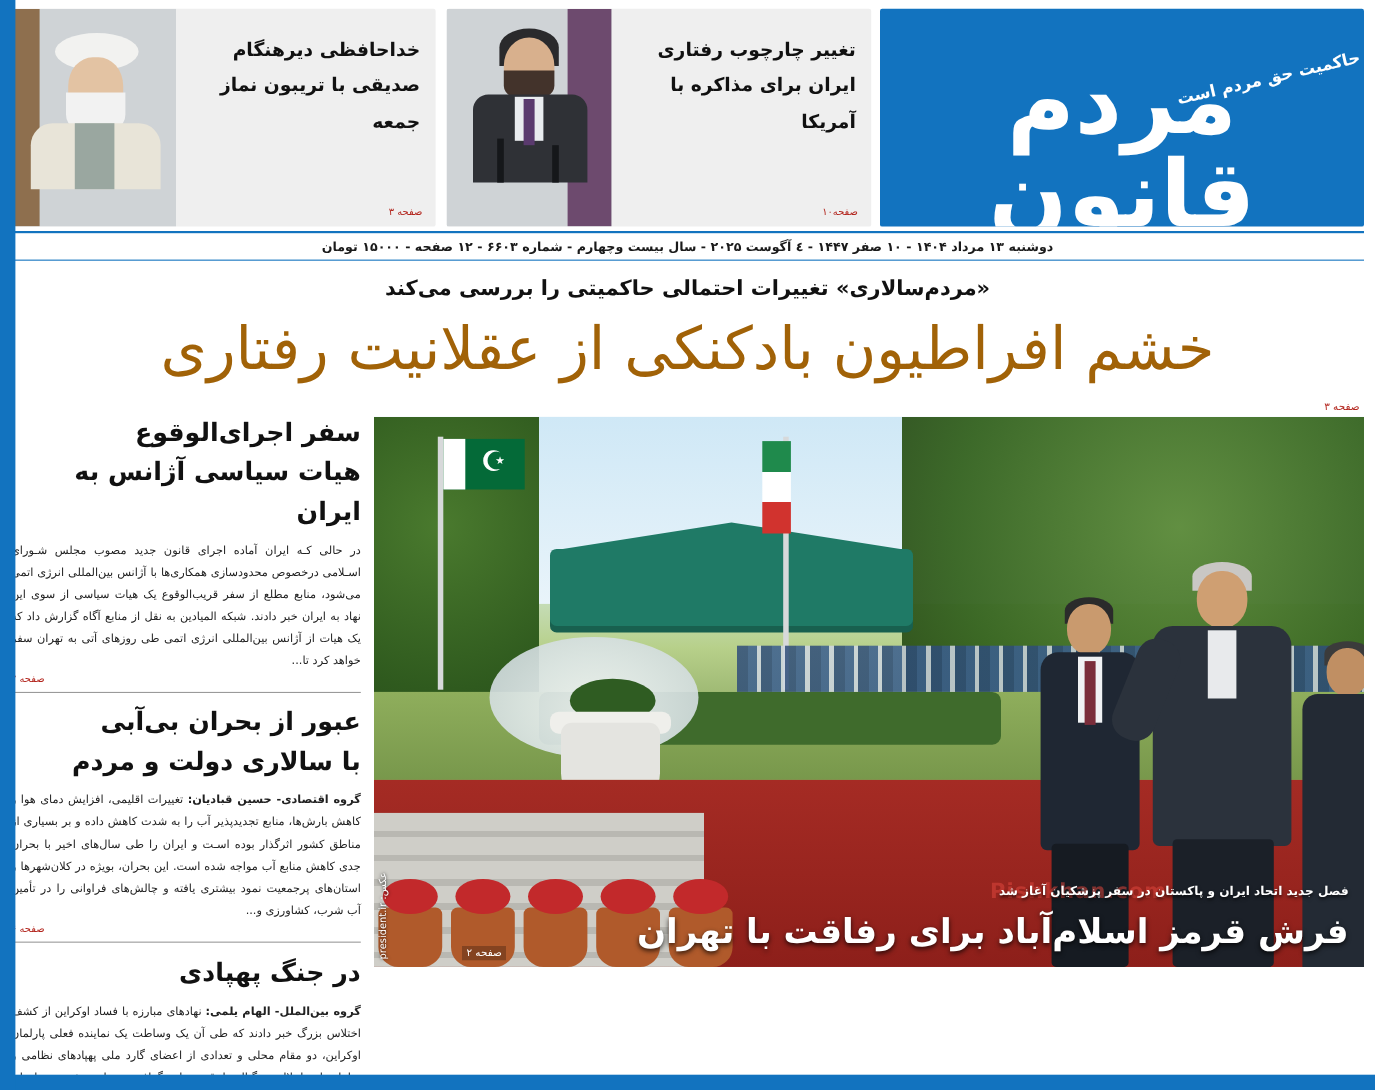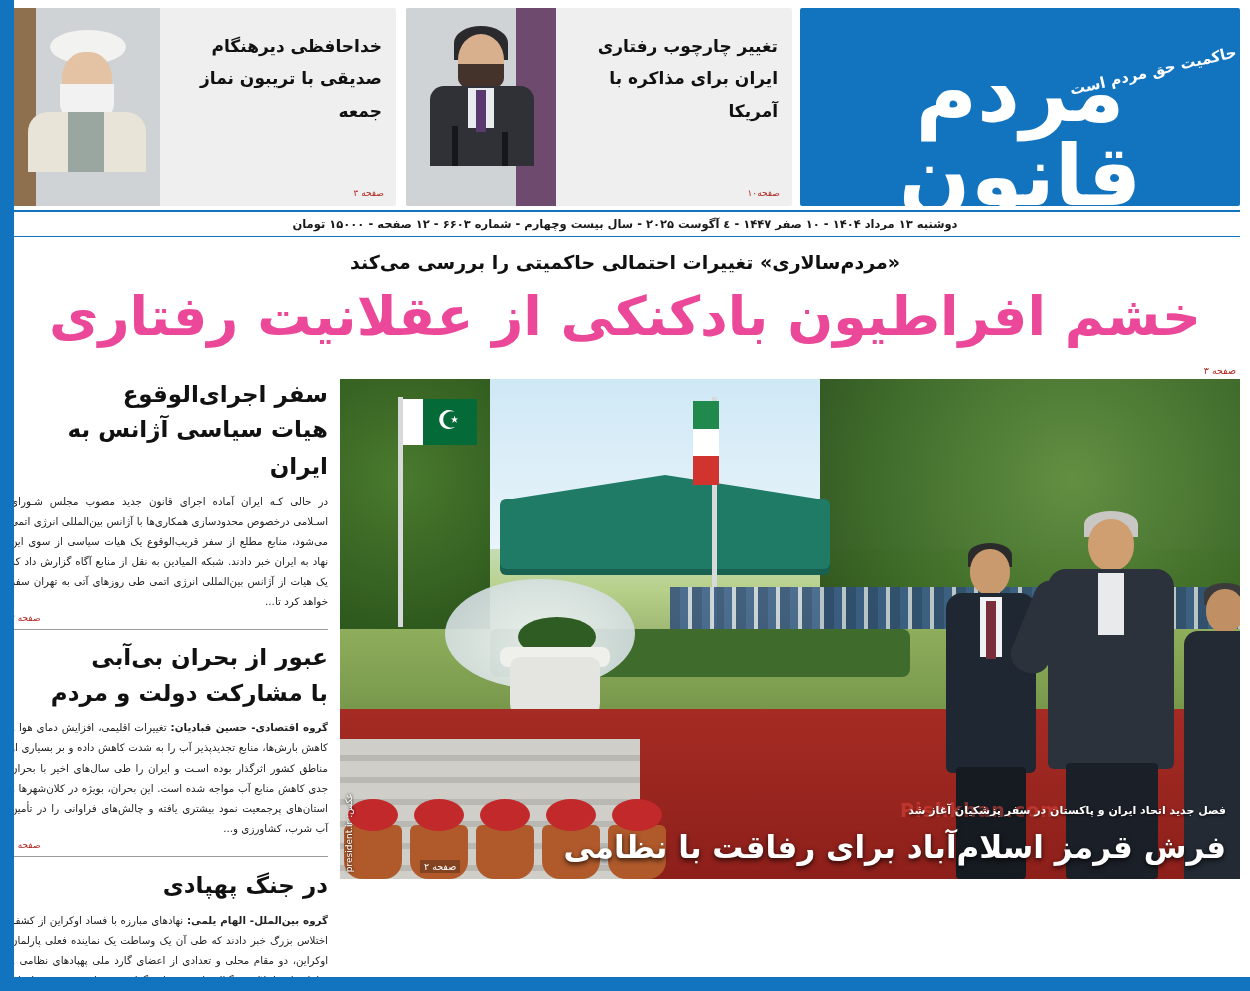--- a/index.html
+++ b/index.html
@@ -143,22 +143,22 @@
     padding: 14px 16px 4px 16px;
   }
   .lead-kicker {
     font-size: 19px;
     font-weight: bold;
     color: #111;
     margin-bottom: 10px;
   }
   .lead-title {
     font-size: 54px;
-    font-weight: bold;
-    color: #ec4899;
+    font-weight: normal;
+    color: #a16207;
     line-height: 1.25;
     letter-spacing: -1px;
     margin: 6px 0 10px 0;
     text-align: center;
   }
   .lead-sub {
     font-size: 23px;
     font-weight: bold;
     color: #b3261e;
     margin-bottom: 6px;
@@ -436,38 +436,38 @@
             <span class="lg"></span>
         </div>
         <div class="person p3">
           <span class="hr"></span>
             <span class="h"></span>
             <span class="bd"></span>
         </div>
         <div class="watermark">Pishkhan.com</div>
         <div class="credit">عکس: president.ir</div>
         <div class="cap-sub">فصل جدید اتحاد ایران و پاکستان در سفر پزشکیان آغاز شد</div>
-        <div class="cap-main">فرش قرمز اسلام‌آباد برای رفاقت با نظامی</div>
+        <div class="cap-main">فرش قرمز اسلام‌آباد برای رفاقت با تهران</div>
         <div class="cap-page">صفحه ۲</div>
       </div>
     </div>
 
     <div class="side">
 
       <div class="side-item">
         <div class="side-kicker">سفر اجرای‌الوقوع</div>
         <div class="side-title">هیات سیاسی آژانس به ایران</div>
         <div class="side-body">در حالی کـه ایران آماده اجرای قانون جدید مصوب مجلس شـورای اسـلامی درخصوص محدودسازی همکاری‌ها با آژانس بین‌المللی انرژی اتمی می‌شود، منابع مطلع از سفر قریب‌الوقوع یک هیات سیاسی از سوی این نهاد به ایران خبر دادند. شبکه المیادین به نقل از منابع آگاه گزارش داد که یک هیات از آژانس بین‌المللی انرژی اتمی طی روزهای آتی به تهران سفر خواهد کرد تا...</div>
         <div class="side-page">صفحه ۲</div>
       </div>
       <div class="side-rule"></div>
 
       <div class="side-item">
         <div class="side-kicker">عبور از بحران بی‌آبی</div>
-        <div class="side-title">با مشارکت دولت و مردم</div>
+        <div class="side-title">با سالاری دولت و مردم</div>
         <div class="side-body"><b>گروه اقتصادی- حسین قبادیان:</b> <span>تغییرات اقلیمی، افزایش دمای هوا و کاهش بارش‌ها، منابع تجدیدپذیر آب را به شدت کاهش داده و بر بسیاری از مناطق کشور اثرگذار بوده اسـت و ایران را طی سال‌های اخیر با بحران جدی کاهش منابع آب مواجه شده است. این بحران، بویژه در کلان‌شهرها و استان‌های پرجمعیت نمود بیشتری یافته و چالش‌های فراوانی را در تأمین آب شرب، کشاورزی و...</span></div>
         <div class="side-page">صفحه ۶</div>
       </div>
       <div class="side-rule"></div>
 
       <div class="side-item">
         <div class="side-title">در جنگ پهپادی</div>
         <div class="side-body"><b>گروه بین‌الملل- الهام یلمی:</b> <span>نهادهای مبارزه با فساد اوکراین از کشف اختلاس بزرگ خبر دادند که طی آن ‌یک وساطت یک نماینده فعلی پارلمان اوکراین، دو مقام محلی و تعدادی از اعضای گارد ملی پهپادهای نظامی و سامانه‌های اخلال سیگنال با قیمت‌های گزاف خریداری شدند. نهادهای مبارزه با...</span></div>
 
       </div>

